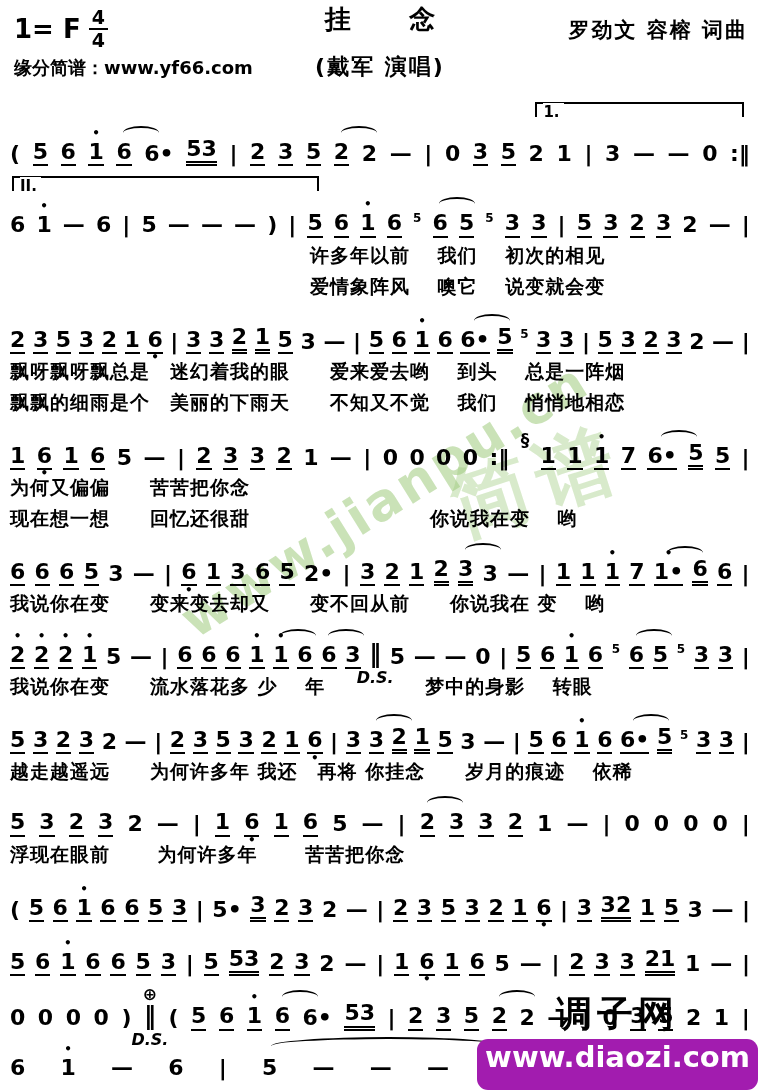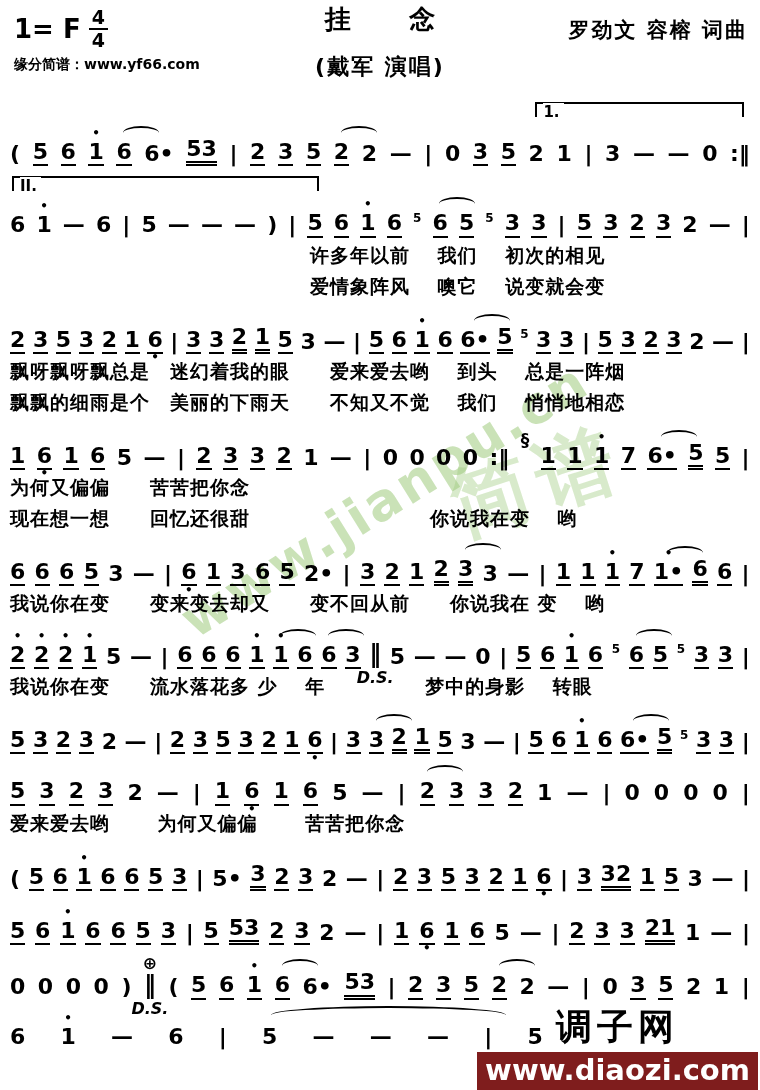--- a/index.html
+++ b/index.html
@@ -12,21 +12,21 @@
   .ts{display:inline-flex;flex-direction:column;align-items:center;margin-left:8px;
       font-size:19px;line-height:1;}
   .ts .num{border-bottom:2px solid #000;padding:0 3px 1px;}
   .ts .den{padding-top:1px;}
   .title{position:absolute;left:0;right:0;top:2px;text-align:center;
          font-size:26px;font-weight:bold;letter-spacing:26px;text-indent:26px;font-family:Liberation Serif, serif;}
   .subtitle{position:absolute;left:0;right:0;top:52px;text-align:center;
             font-size:22px;font-weight:bold;letter-spacing:2px;}
   .credits{position:absolute;right:12px;top:16px;font-size:21px;font-weight:bold;
            letter-spacing:2px;}
-  .sitenote{position:absolute;left:14px;top:56px;font-size:14px;font-weight:bold;text-align:right;}
+  .sitenote{position:absolute;left:14px;top:56px;font-size:18px;font-weight:bold;text-align:right;}
   
   .score{position:relative;z-index:2;padding:0 10px;}
   .score-line{position:relative;margin-top:10px;}
   .score-line.hv{padding-top:20px;}
   .note-row{display:flex;justify-content:space-between;align-items:flex-end;
             font-weight:bold;font-size:22px;line-height:1.15;position:relative;
             padding-top:14px;}
   .n{position:relative;white-space:pre;}
   .u1{border-bottom:2px solid #000;}
   .u2{border-bottom:5px double #000;}
@@ -57,22 +57,22 @@
   .vlabel{position:absolute;left:6px;top:-1px;font-size:15px;font-weight:bold;
           background:#fff;padding:0 4px 0 0;}
   
   .wm1{position:absolute;left:150px;top:470px;z-index:1;font-size:52px;font-weight:bold;
        transform:rotate(-32deg);letter-spacing:3px;opacity:.55;}
   .wm2{position:absolute;left:450px;top:430px;z-index:1;font-size:78px;font-weight:bold;
        transform:rotate(-18deg);opacity:.4;letter-spacing:10px;}
   
   .dz{position:absolute;right:2px;bottom:0;z-index:3;text-align:center;}
   .dz-name{font-size:36px;font-weight:bold;letter-spacing:5px;color:#000;}
-  .dz-url{display:block;background:#7f1d1d;color:#fff;font-size:29px;font-weight:bold;
-          padding:1px 8px 3px;}
+  .dz-url{display:block;background:#a21caf;color:#fff;font-size:29px;font-weight:bold;
+          padding:1px 8px 16px;border-radius:11px;}
 </style>
 </head>
 <body>
 
 <div class="page">
 
   <div class="header">
     <div class="keyrow">
       <span>1= F</span>
       <span class="ts">
@@ -335,20 +335,21 @@
           <span class="n u1">6</span>
           <span class="n u1 hi">1</span>
           <span class="n u1">6</span>
           <span class="n u1 tie">6•</span>
           <span class="n u2">5</span>
           <span class="n sm">5</span>
           <span class="n u1">3</span>
           <span class="n u1">3</span>
           <span class="n sym">|</span>
         </div>
+        <div class="lyrics-row">越走越遥远　　为何许多年 我还　再将 你挂念　　岁月的痕迹　 依稀</div>
       </div>
       <div class="score-line">
         <div class="note-row">
           <span class="n u1">5</span>
           <span class="n u1">3</span>
           <span class="n u1">2</span>
           <span class="n u1">3</span>
           <span class="n">2</span>
           <span class="n sym">—</span>
           <span class="n sym">|</span>
@@ -365,21 +366,21 @@
           <span class="n u1">2</span>
           <span class="n">1</span>
           <span class="n sym">—</span>
           <span class="n sym">|</span>
           <span class="n">0</span>
           <span class="n">0</span>
           <span class="n">0</span>
           <span class="n">0</span>
           <span class="n sym">|</span>
         </div>
-        <div class="lyrics-row">爱来爱去哟　　 为何又偏偏　　 苦苦把你念</div>
+        <div class="lyrics-row">浮现在眼前　　 为何许多年　　 苦苦把你念</div>
       </div>
       <div class="score-line">
         <div class="note-row">
           <span class="n sym">(</span>
           <span class="n u1">5</span>
           <span class="n u1">6</span>
           <span class="n u1 hi">1</span>
           <span class="n u1">6</span>
           <span class="n u1">6</span>
           <span class="n u1">5</span>

